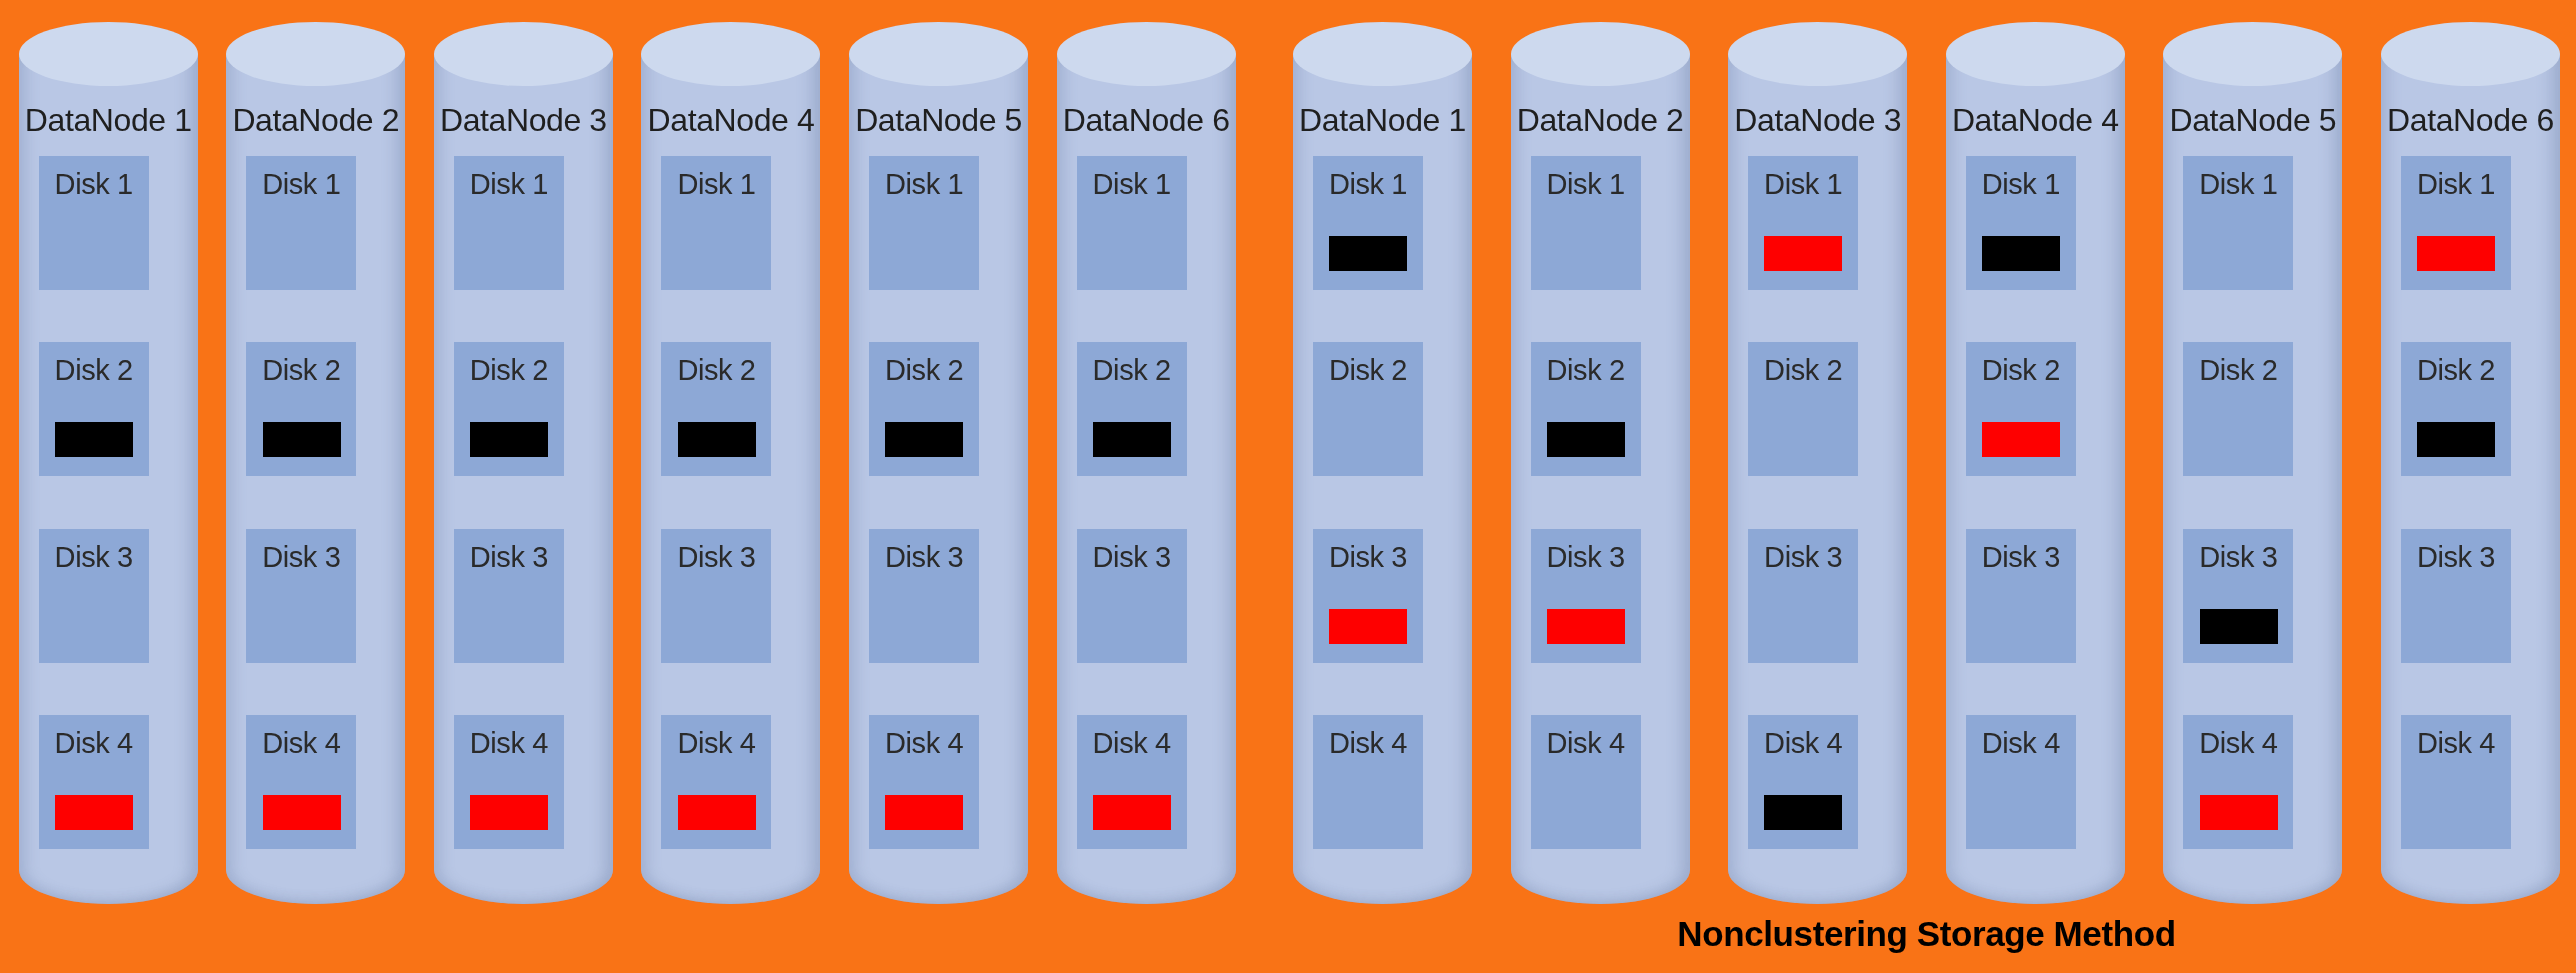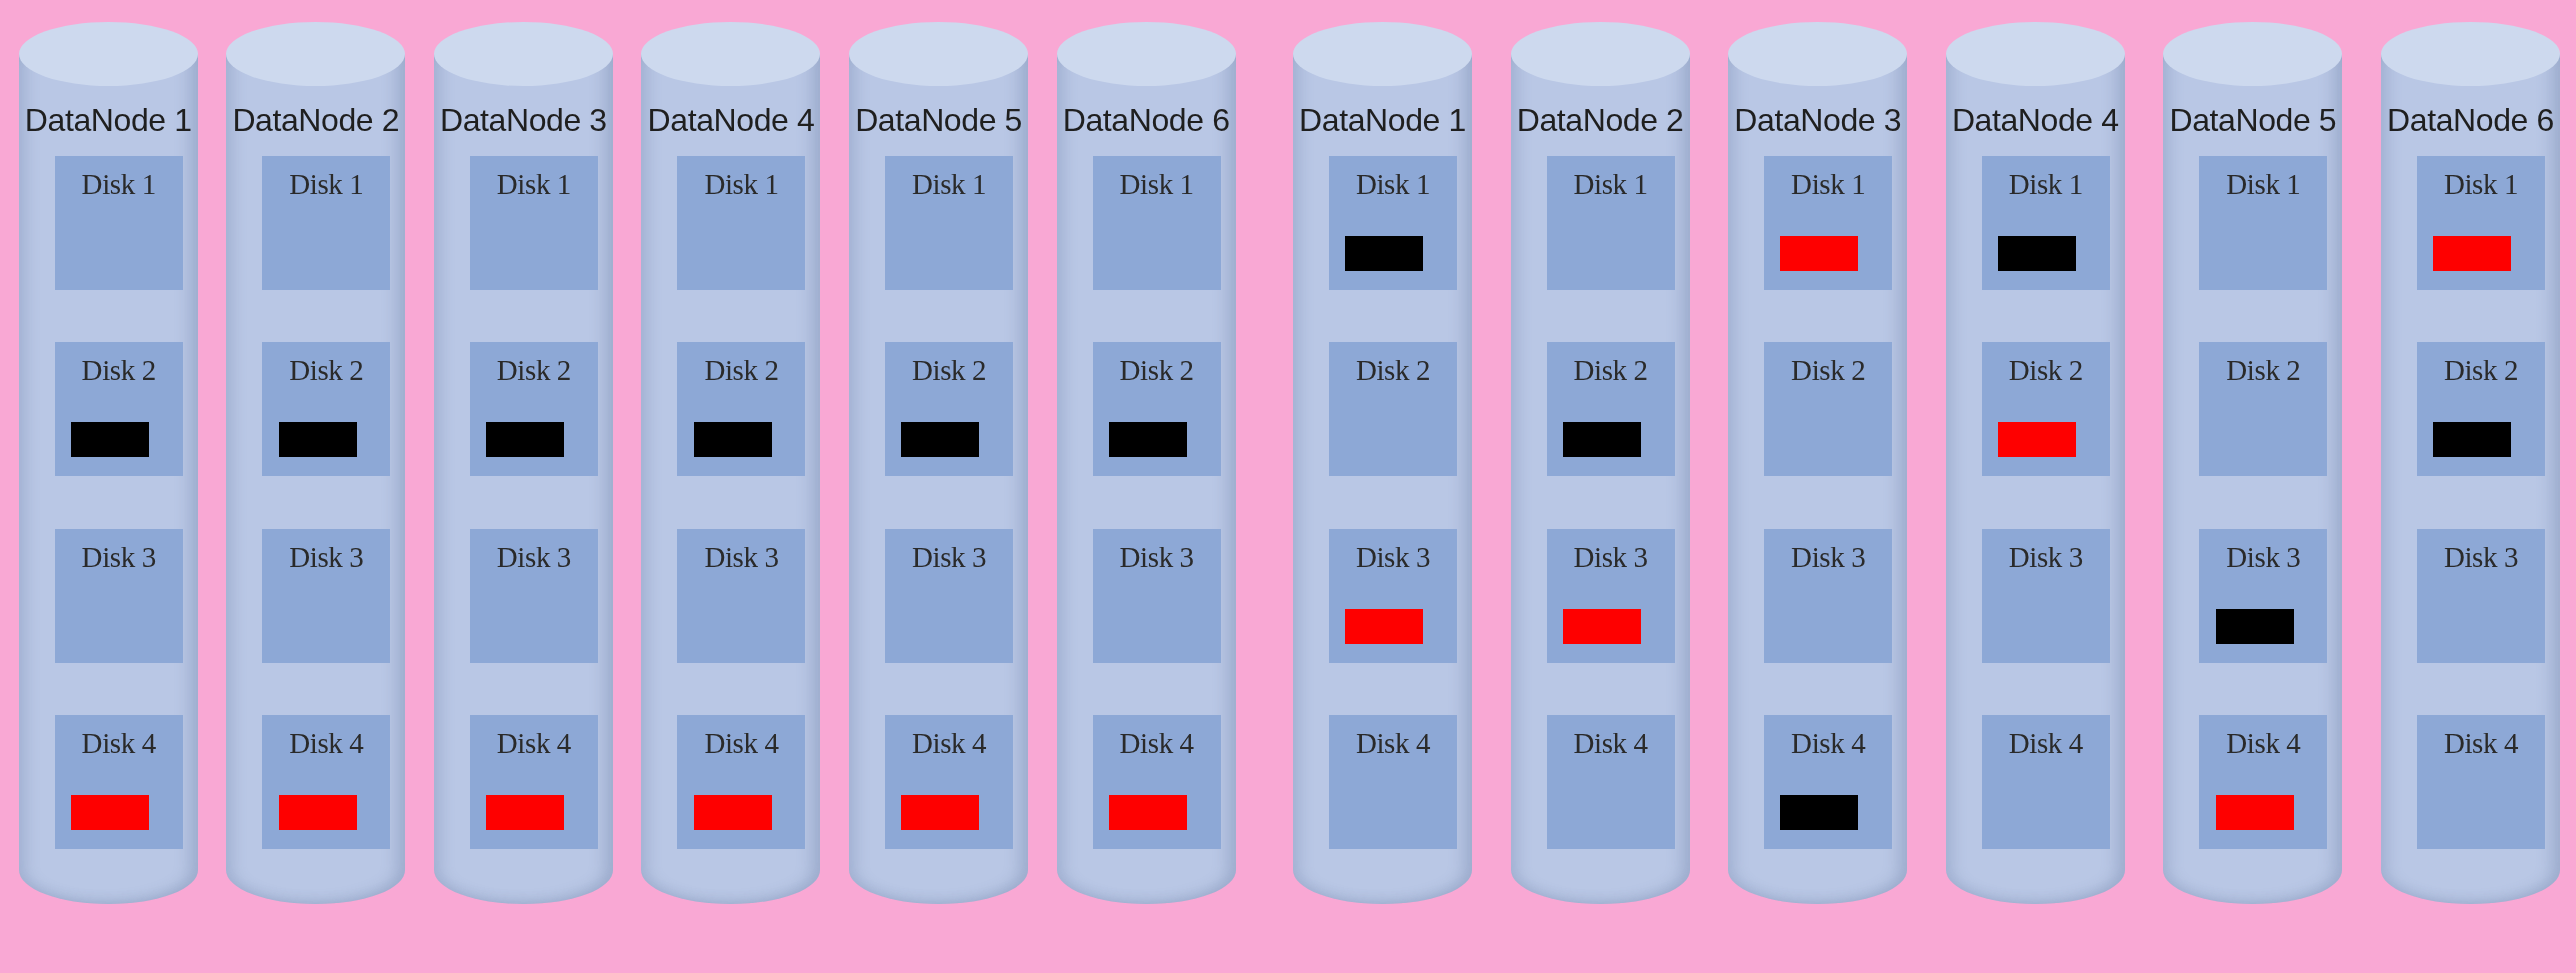--- a/index.html
+++ b/index.html
@@ -5,21 +5,21 @@
   html, body {
     margin: 0;
     padding: 0;
     background: #ffffff;
     font-family: "Liberation Sans", sans-serif;
   }
   .canvas {
     position: relative;
     width: 2576px;
     height: 974px;
-    background: #f9a8d4;
+    background: #f97316;
     overflow: hidden;
   }
   .group { position: absolute; top: 22px; }
   #group-0 { left: 18.7px;  width: 1217px; }
   #group-1 { left: 1293px; width: 1267px; }
   .row {
     position: relative;
     display: flex;
     justify-content: space-between;
   }
@@ -50,24 +50,23 @@
     width: 100%;
     text-align: center;
     font-size: 32px;
     line-height: 1;
     color: var(--node-label-color, #1f1f1f);
     letter-spacing: -0.4px;
   }
   .disks { position: absolute; inset: 0; }
   .disk {
     position: absolute;
-    left: 36px;
-    width: 128px; height: 134px;
+    left: 20px;
+    width: 110px; height: 134px;
     background: var(--disk-fill, #8da8d6);
-    font-family: Liberation Serif, serif;
   }
   .disk-label {
     padding-top: 14px;
     text-align: center;
     font-size: 29px;
     line-height: 1;
     color: var(--disk-label-color, #2a2a2a);
     letter-spacing: -0.4px;
   }
   .block-marker {
@@ -355,16 +354,17 @@
             </div>
             <div class="disk" style="top: 507px;">
               <div class="disk-label">Disk 3</div>
             </div>
             <div class="disk" style="top: 693px;">
               <div class="disk-label">Disk 4</div>
             </div>
           </div>
   </div>
 </div>
+    <div class="group-title">Nonclustering Storage Method</div>
   </section>
 
 </div>
 
 
 </body></html>

